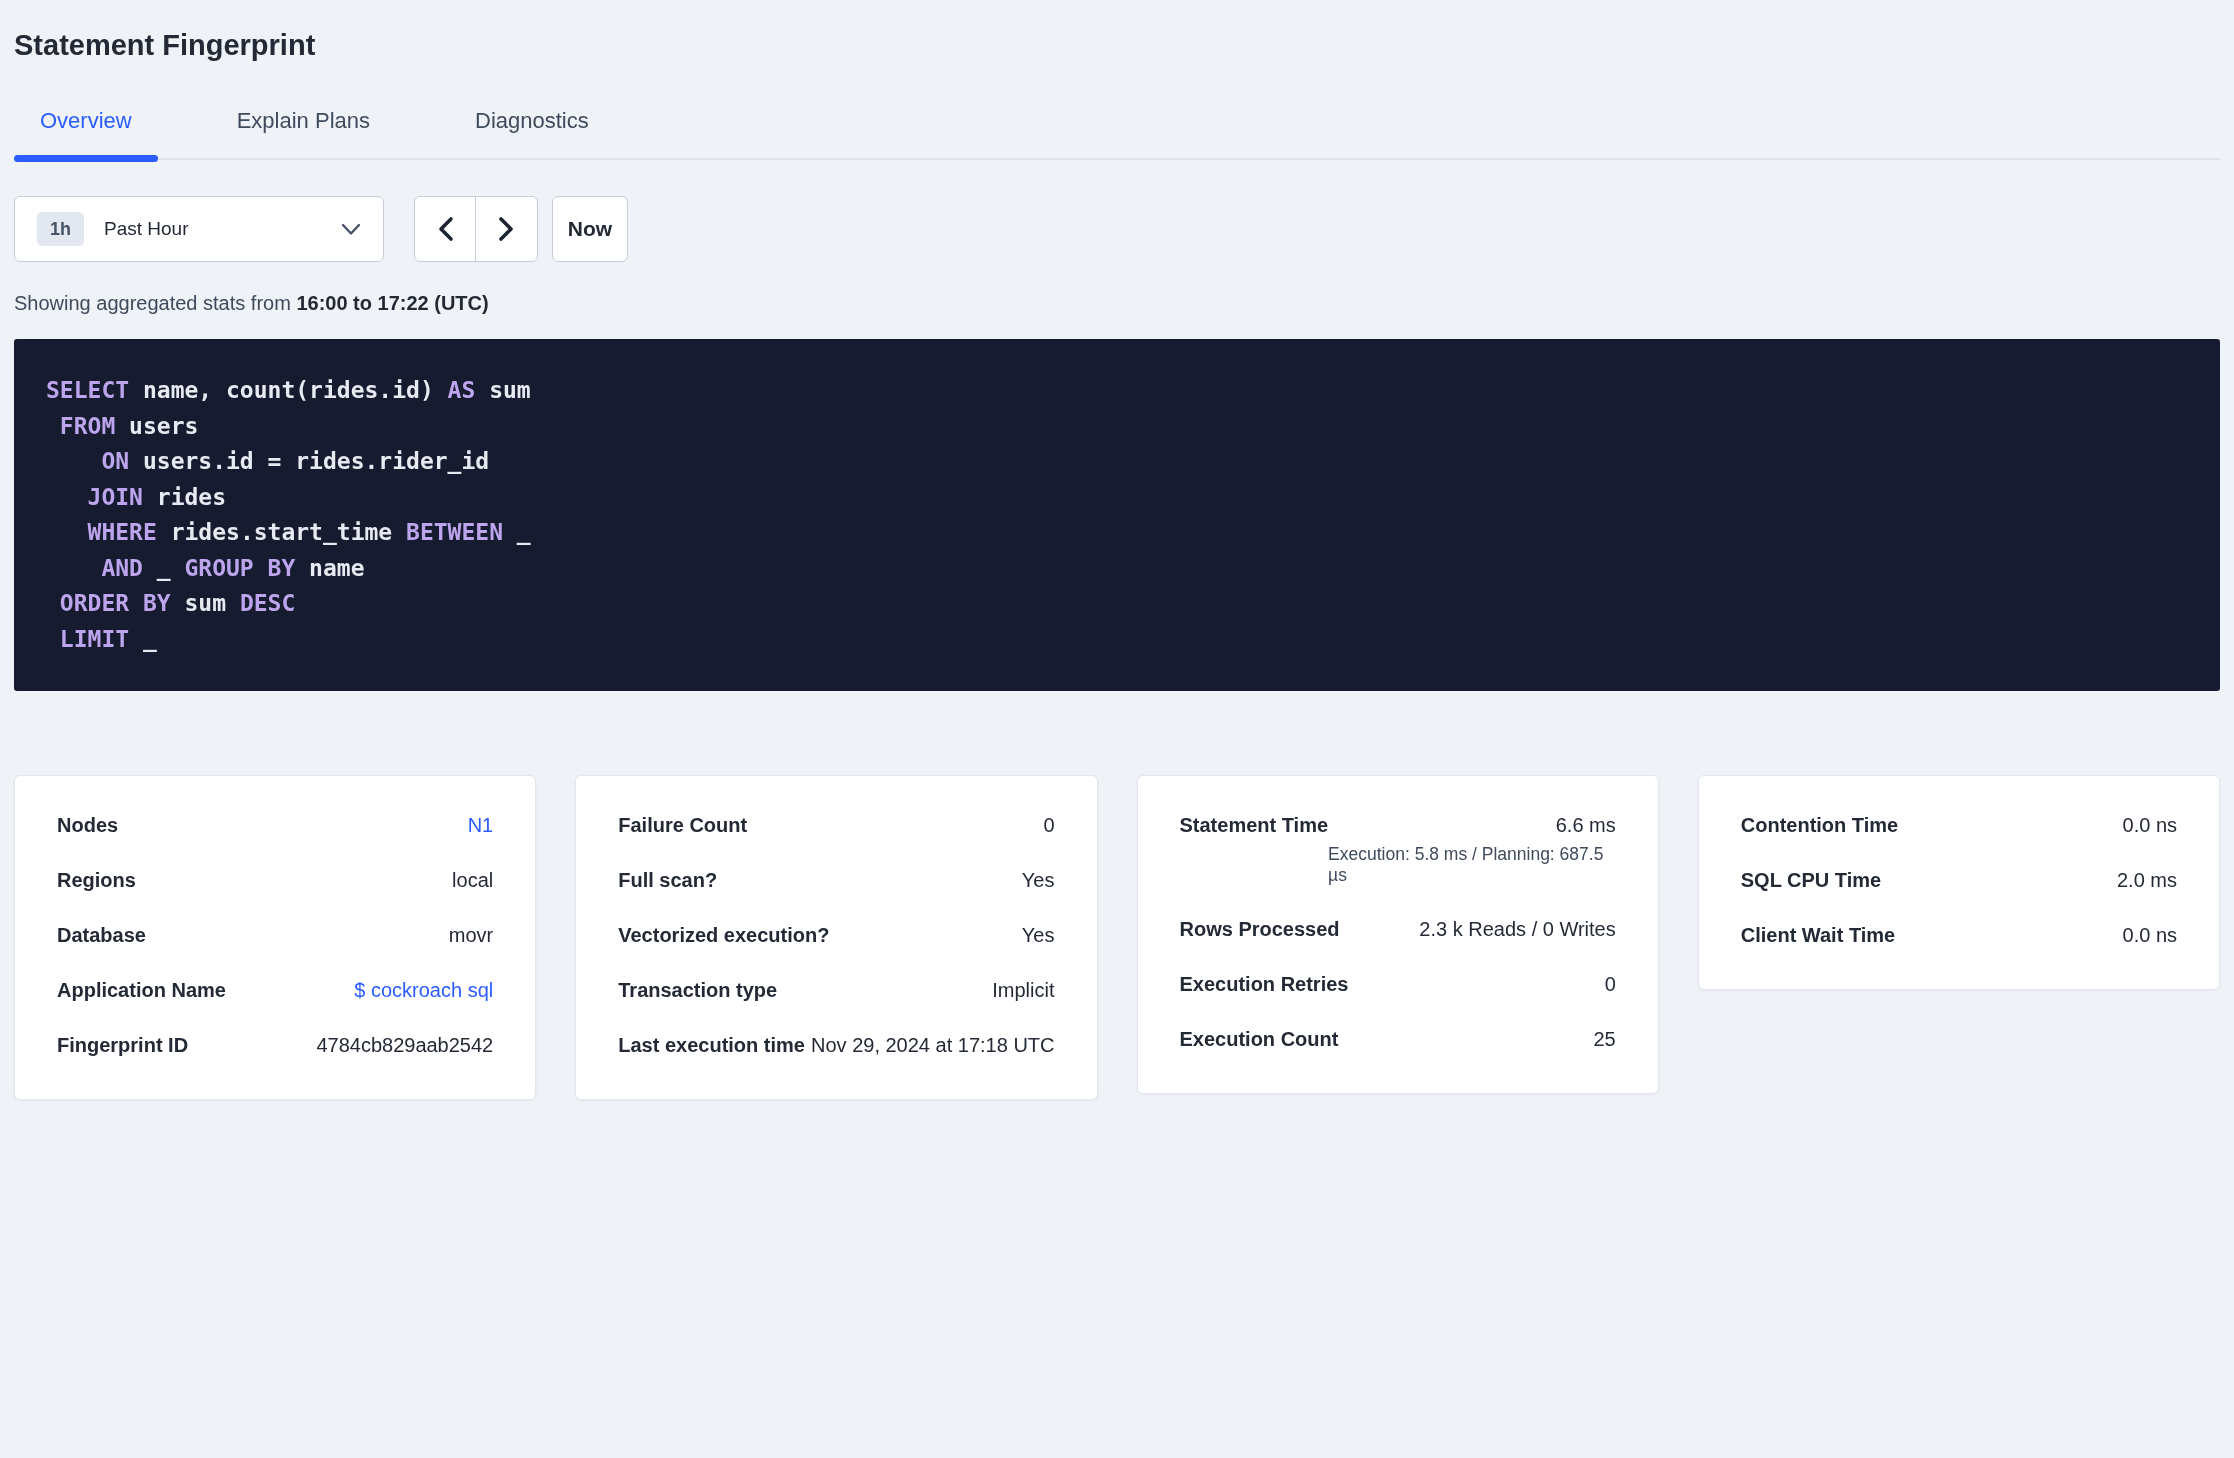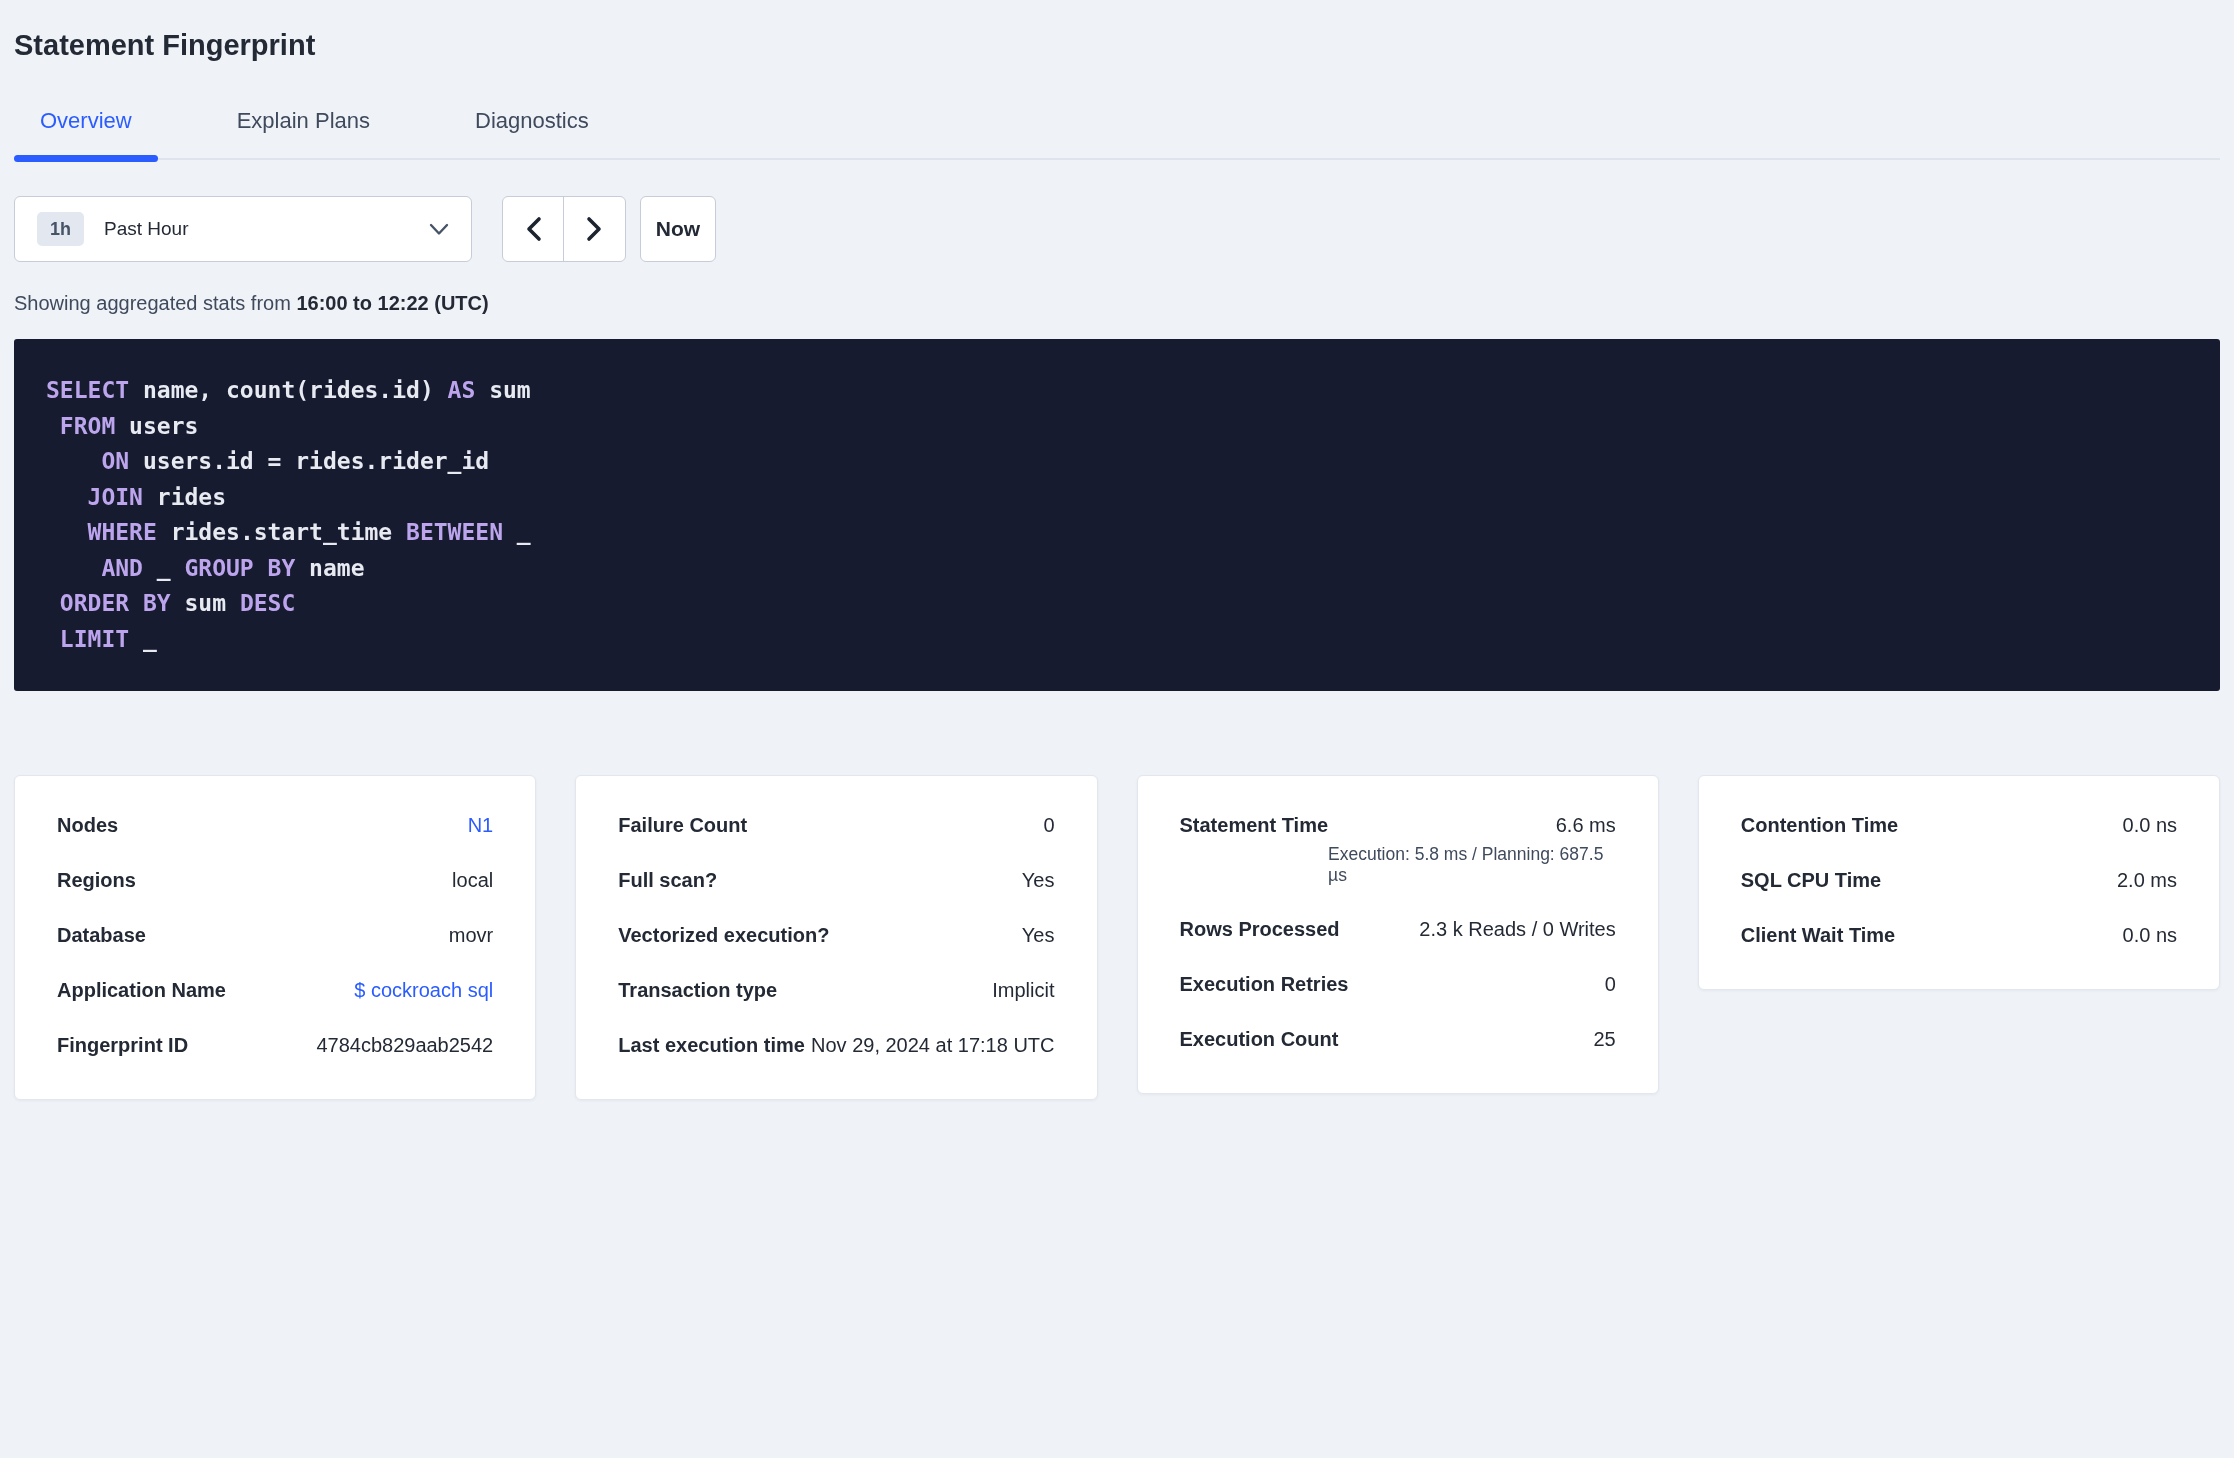--- a/index.html
+++ b/index.html
@@ -58,21 +58,21 @@
   }
 
   
   .controls{
     margin-top:36px;
     display:flex;
     align-items:stretch;
     height:66px;
   }
   .time-picker{
-    width:458px;
+    width:370px;
     background:#ffffff;
     border:1px solid var(--control-border);
     border-radius:6px;
     display:flex;
     align-items:center;
     padding:0 22px;
     cursor:pointer;
   }
   .range-badge{
     background:var(--badge-bg);
@@ -226,21 +226,21 @@
           <svg width="17" height="26" viewBox="0 0 17 26" fill="none">
             <polyline points="3,3 13,13 3,23" stroke="#1c2430" stroke-width="3.6" stroke-linecap="round" stroke-linejoin="round"></polyline>
           </svg>
         </span>
       </button>
     </div>
 
     <button class="now-btn">Now</button>
   </div>
 
-  <p class="caption"><span>Showing aggregated stats from </span><strong>16:00 to 12:22 (UTC)</strong></p>
+  <p class="caption"><span>Showing aggregated stats from </span><strong>16:00 to 17:22 (UTC)</strong></p>
 
   <div class="sql-box">
     <div id="sql-code">
         <div class="sql-line"><span class="kw">SELECT</span><span class="id"> name, count(rides.id) </span><span class="kw">AS</span><span class="id"> sum</span></div>
         <div class="sql-line"><span class="id"> </span><span class="kw">FROM</span><span class="id"> users</span></div>
         <div class="sql-line"><span class="id">    </span><span class="kw">ON</span><span class="id"> users.id = rides.rider_id</span></div>
         <div class="sql-line"><span class="id">   </span><span class="kw">JOIN</span><span class="id"> rides</span></div>
         <div class="sql-line"><span class="id">   </span><span class="kw">WHERE</span><span class="id"> rides.start_time </span><span class="kw">BETWEEN</span><span class="id"> _</span></div>
         <div class="sql-line"><span class="id">    </span><span class="kw">AND</span><span class="id"> _ </span><span class="kw">GROUP BY</span><span class="id"> name</span></div>
         <div class="sql-line"><span class="id"> </span><span class="kw">ORDER BY</span><span class="id"> sum </span><span class="kw">DESC</span></div>

